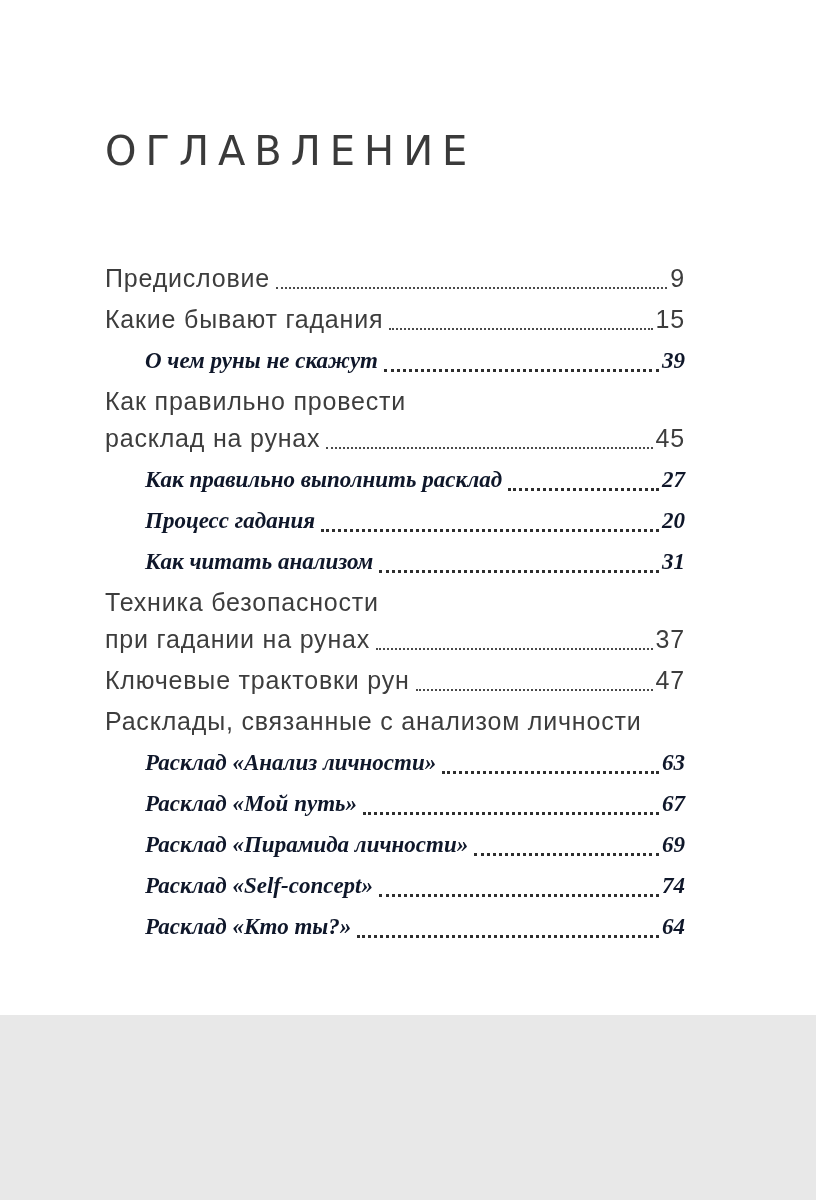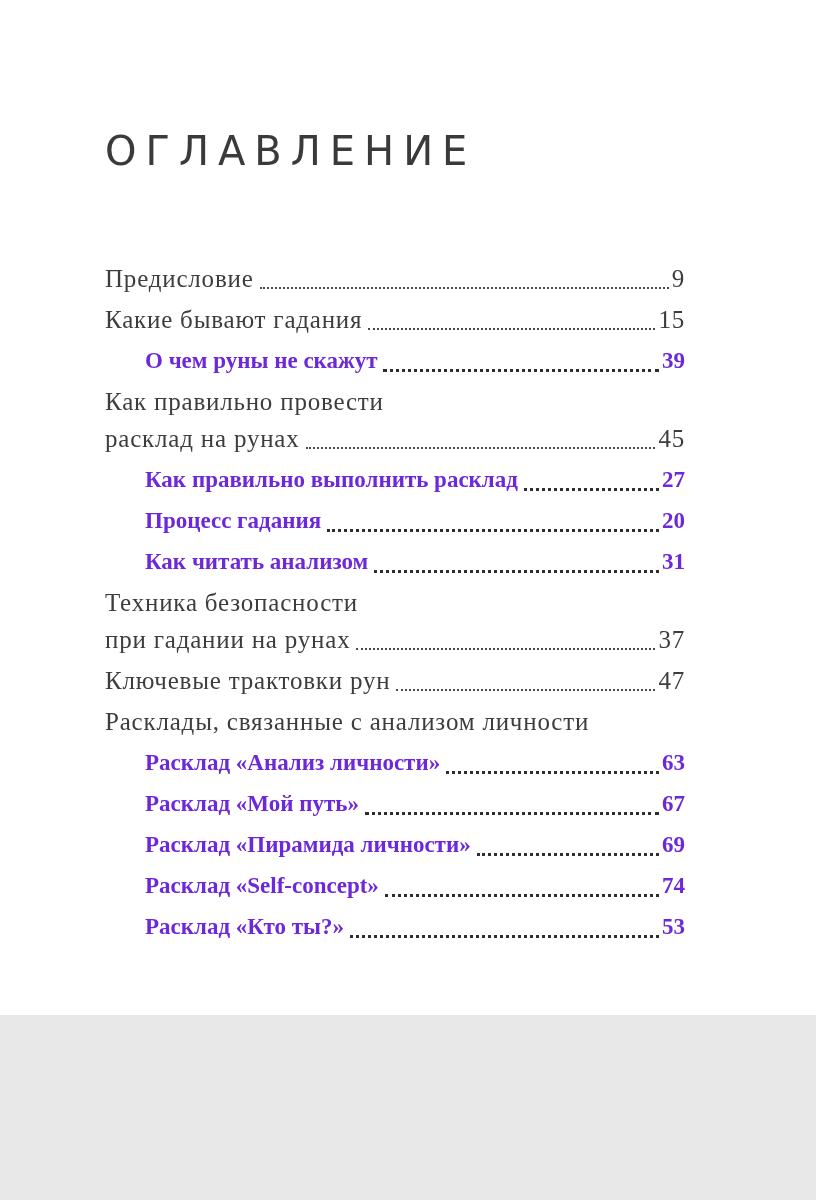--- a/index.html
+++ b/index.html
@@ -25,31 +25,32 @@
     font-family: "DejaVu Sans", sans-serif;
     font-size: 40px;
     font-weight: 500;
     letter-spacing: 9px;
     color: #3a3a3a;
   }
   .toc { }
   .entry { margin-top: 4px; }
   .entry:first-child { margin-top: 0; }
   .lvl1 {
-    font-family: Liberation Serif, serif;
+    font-family: Liberation Sans, sans-serif;
     font-size: 25px;
     letter-spacing: 0.8px;
     color: #3d3d3d;
   }
   .lvl2 {
     font-family: "Liberation Serif", serif;
     font-weight: bold;
     font-size: 23px;
-    color: #6d28d9;
+    color: #0f172a;
     padding-left: 40px;
+    font-style: italic;
   }
   .line { line-height: 37px; white-space: nowrap; }
   .row { display: flex; align-items: flex-end; }
   .entry-text { flex: 0 0 auto; }
   .leader {
     flex: 1 1 auto;
     border-bottom: 2px dotted #4a4a4a;
     margin: 0 3px 8px 6px;
     min-width: 10px;
   }
@@ -167,19 +168,19 @@
           <div class="line row">
             <span class="entry-text">Расклад «Self-concept»</span>
             <span class="leader"></span>
             <span class="pg">74</span>
           </div>
         </div>
         <div class="entry lvl2">
           <div class="line row">
             <span class="entry-text">Расклад «Кто ты?»</span>
             <span class="leader"></span>
-            <span class="pg">53</span>
+            <span class="pg">64</span>
           </div>
         </div>
       </div>
   </div>
   <div class="folio">3</div>
 </div>
 
 </body></html>

